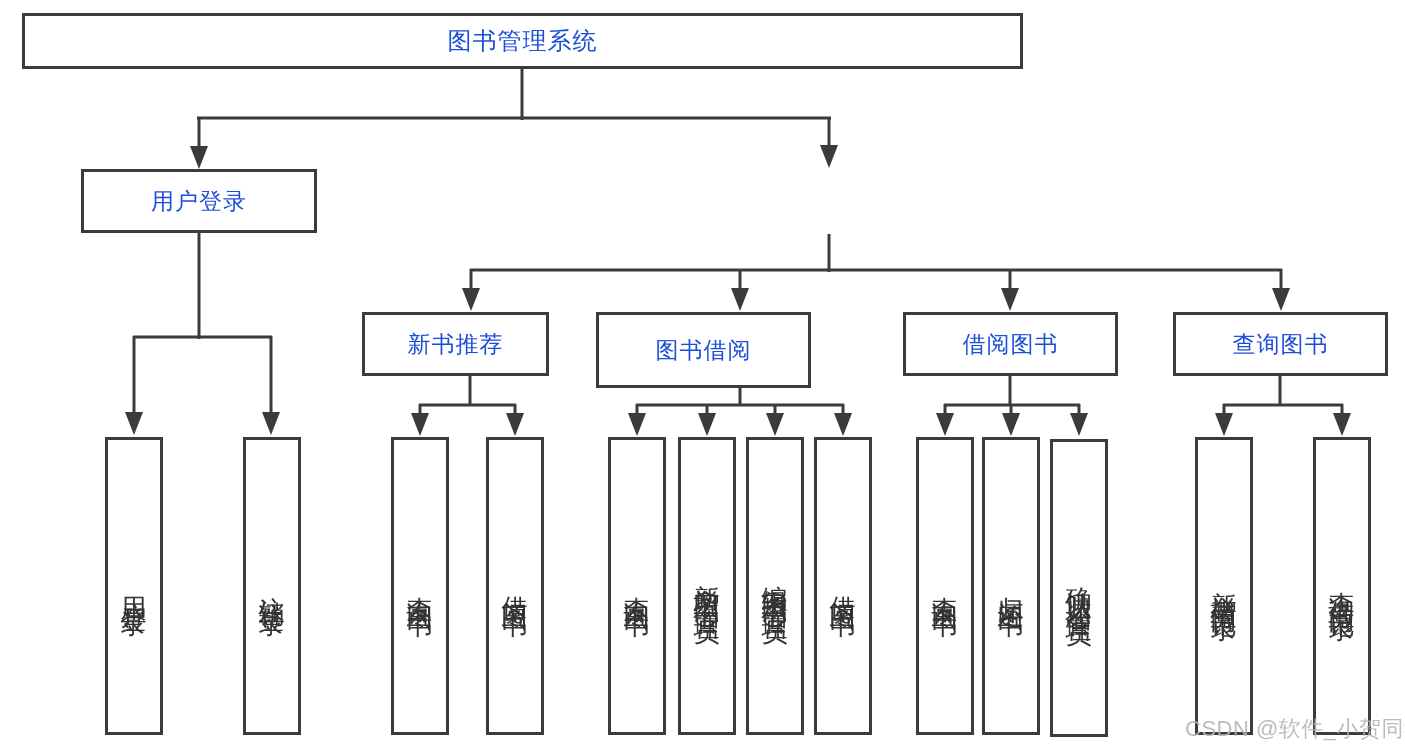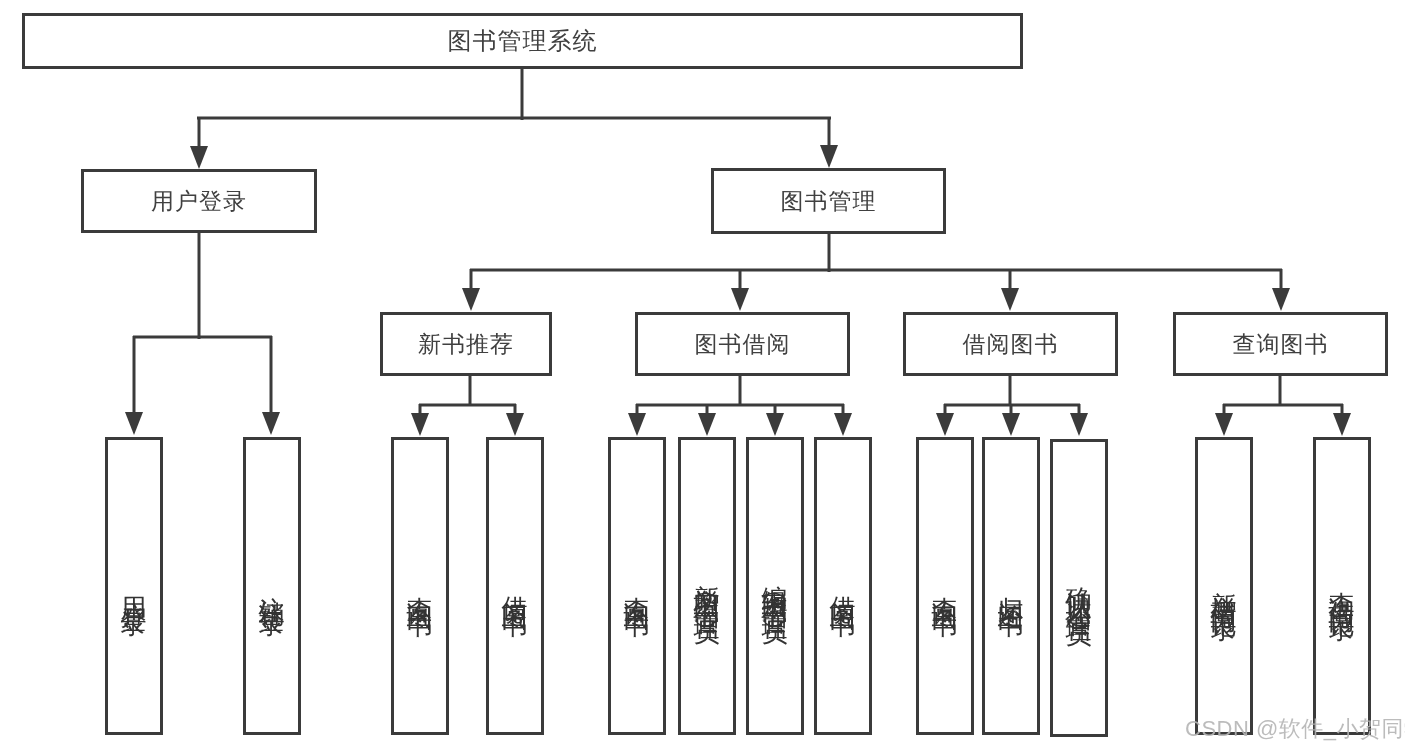--- a/index.html
+++ b/index.html
@@ -17,21 +17,21 @@
     box-sizing: border-box;
     border: 3px solid #3b3b3b;
     background: #ffffff;
     display: flex;
     align-items: center;
     justify-content: center;
     z-index: 2;
   }
   .lbl {
     font-size: 23px;
-    color: #404040;
+    color: #1d4ed8;
     letter-spacing: 1px;
     white-space: nowrap;
   }
   .root-lbl { font-size: 24px; }
   .vlbl {
     writing-mode: vertical-rl;
     text-orientation: mixed;
     font-size: 26px;
     color: #333333;
     letter-spacing: 5px;
@@ -120,28 +120,25 @@
     </g>
   </svg>
 
   <div class="box" style="left:22px;top:13px;width:1001px;height:56px">
     <span class="lbl root-lbl">图书管理系统</span>
   </div>
 
   <div class="box" style="left:81px;top:169px;width:236px;height:64px">
     <span class="lbl">用户登录</span>
   </div>
-  <div class="box" style="left:711px;top:168px;width:235px;height:66px">
-    <span class="lbl">图书管理</span>
-  </div>
 
-  <div class="box" style="left:380px;top:312px;width:172px;height:64px">
+  <div class="box" style="left:362px;top:312px;width:187px;height:64px">
     <span class="lbl">新书推荐</span>
   </div>
-  <div class="box" style="left:635px;top:312px;width:215px;height:64px">
+  <div class="box" style="left:596px;top:312px;width:215px;height:76px">
     <span class="lbl">图书借阅</span>
   </div>
   <div class="box" style="left:903px;top:312px;width:215px;height:64px">
     <span class="lbl">借阅图书</span>
   </div>
   <div class="box" style="left:1173px;top:312px;width:215px;height:64px">
     <span class="lbl">查询图书</span>
   </div>
 
   <div class="box" style="left:105px;top:437px;width:58px;height:298px">

